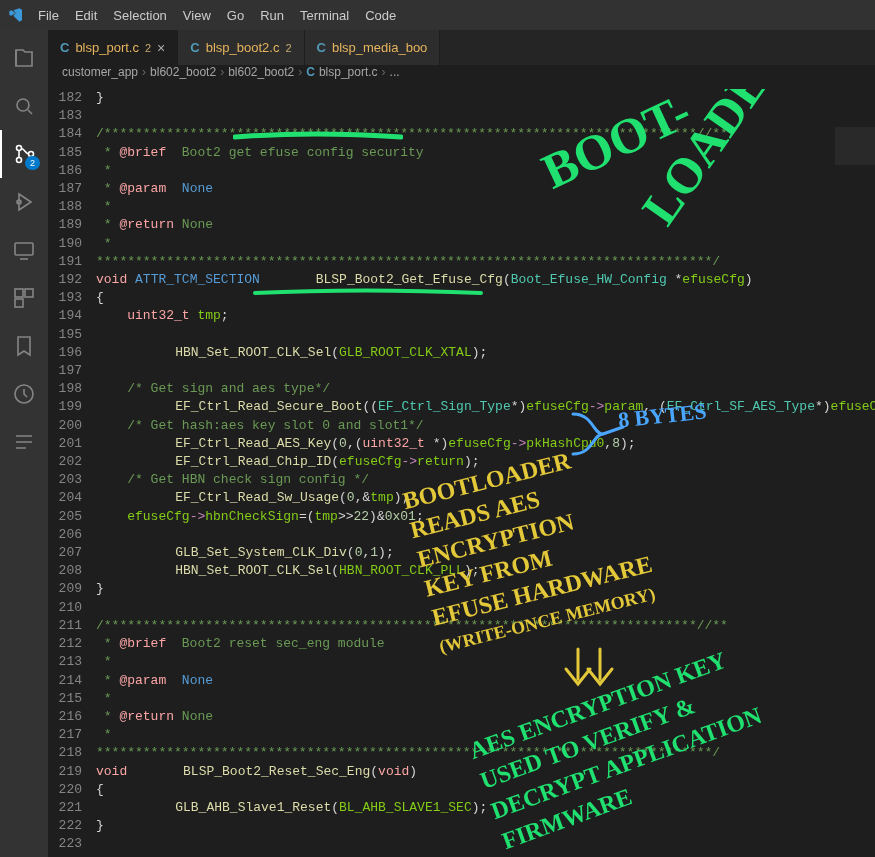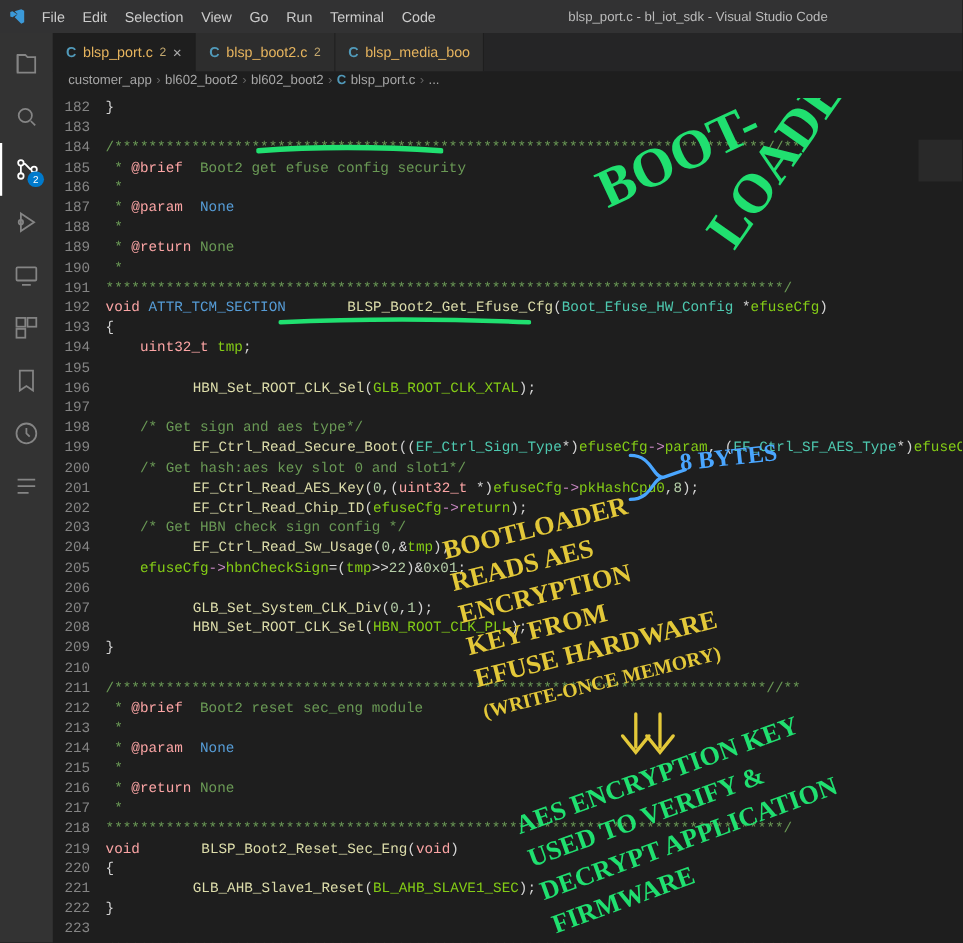--- a/index.html
+++ b/index.html
@@ -69,21 +69,20 @@
   <div class="menubar">
     <span>File</span>
     <span>Edit</span>
     <span>Selection</span>
     <span>View</span>
     <span>Go</span>
     <span>Run</span>
     <span>Terminal</span>
     <span>Code</span>
   </div>
-  <div class="wintitle">blsp_port.c - bl_iot_sdk - Visual Studio Code</div>
 </div>
 
 <div class="body">
 
   <div class="activitybar">
     <div class="aicon">
         <svg viewBox="0 0 24 24" fill="none" stroke="currentColor" stroke-width="1.6">
           <path d="M4 4h7l2 2h7v14H4z"></path>
           <path d="M4 4v16"></path>
         </svg>

